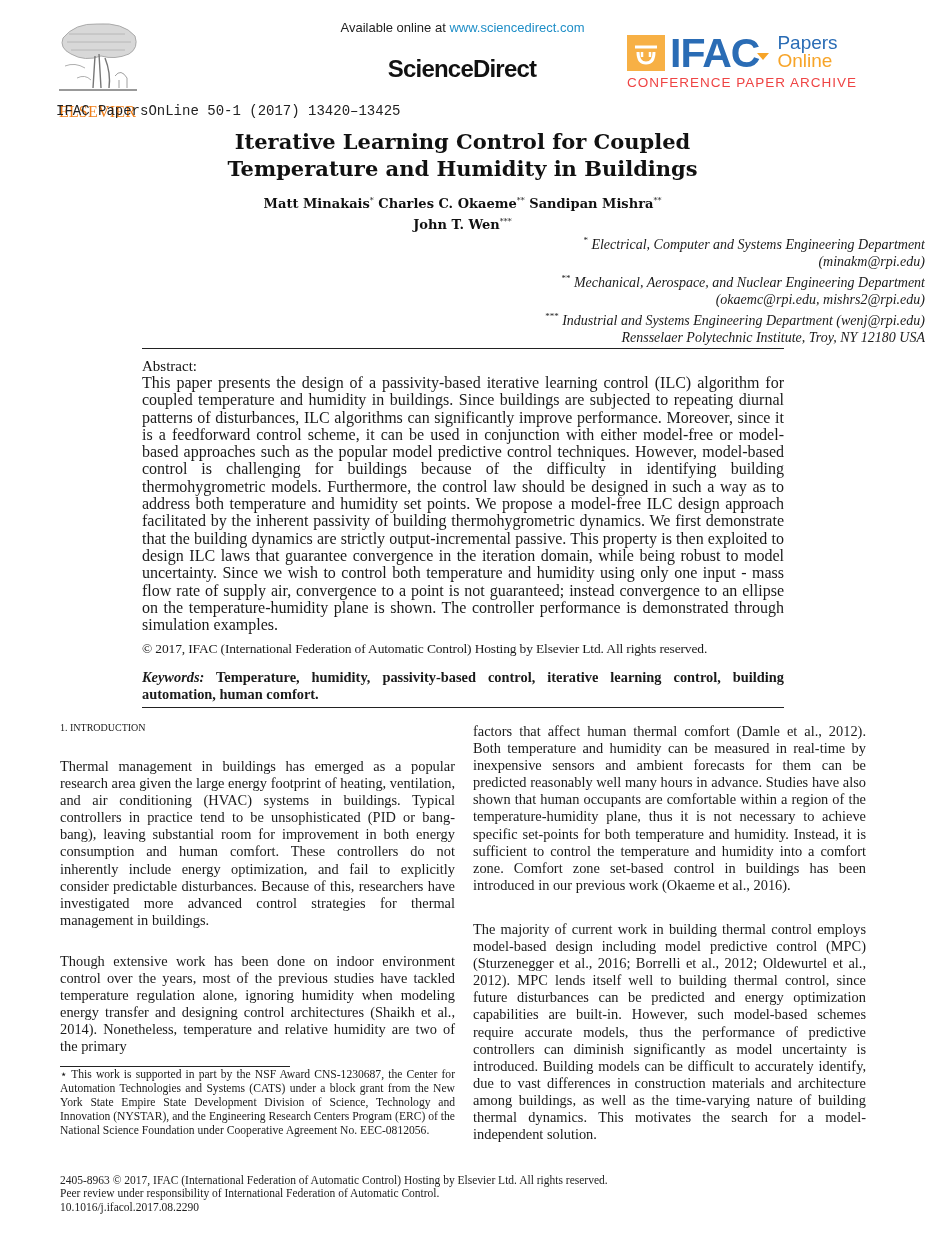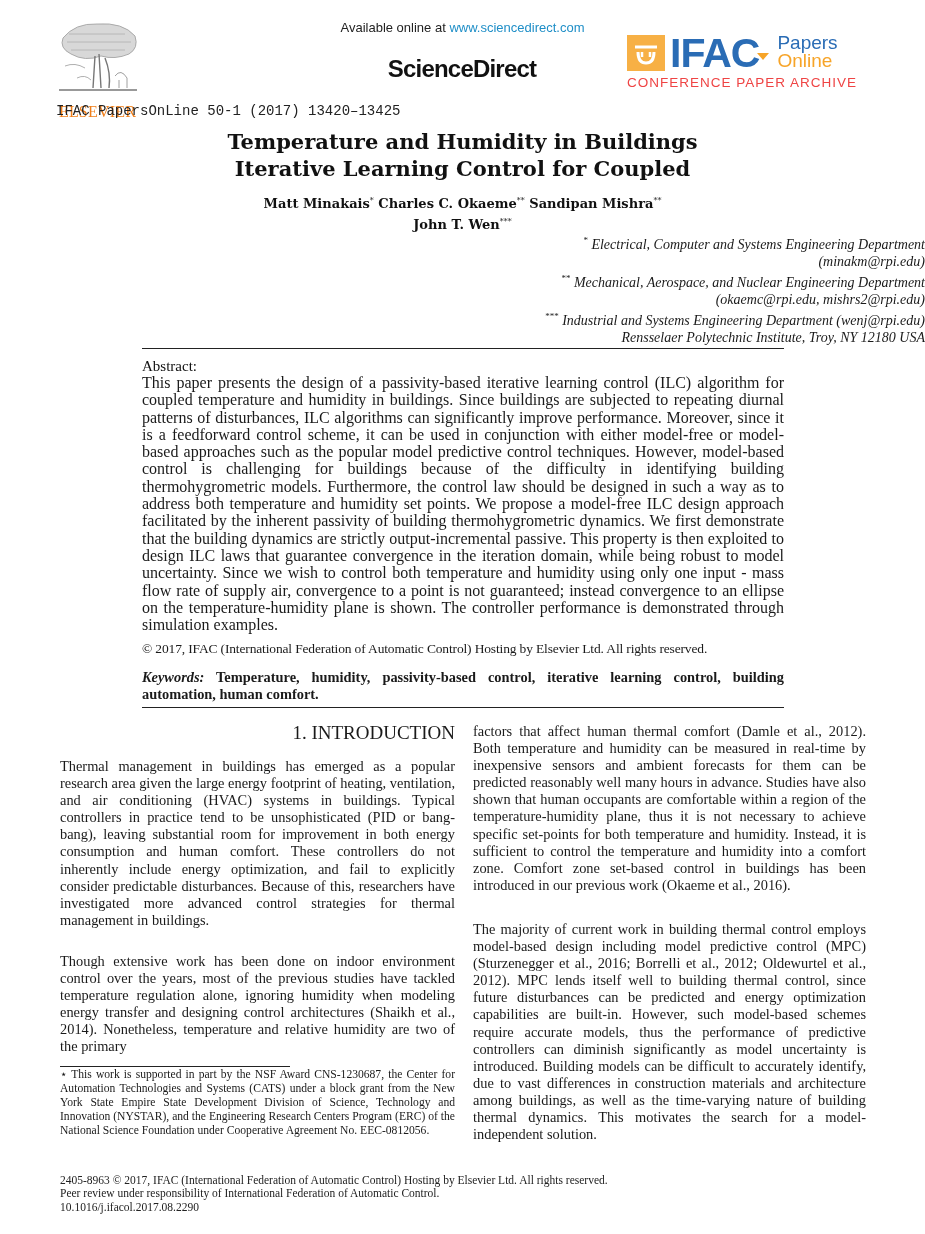--- a/index.html
+++ b/index.html
@@ -38,21 +38,21 @@
   .rule { background: #222; height: 1px; }
 
   
   .abstract-head { left: 142px; top: 358px; font-weight: normal; font-size: 15px; color: #111; }
   .abstract-body { left: 142px; top: 374px; width: 642px; font-size: 16px; line-height: 17.3px; text-align: justify; }
   .copyright { left: 142px; top: 641px; width: 642px; font-size: 13.5px; white-space: nowrap; letter-spacing: -0.15px; }
   .keywords { left: 142px; top: 669px; width: 642px; font-size: 14.4px; line-height: 17.3px; text-align: justify; font-weight: bold; }
   .keywords em { font-style: italic; }
 
   
-  .sec-head { left: 60px; width: 395px; top: 722px; text-align: right; font-size: 19px; }
+  .sec-head { left: 60px; width: 395px; top: 722px; text-align: left; font-size: 10px; }
   .col-left { left: 60px; width: 395px; font-size: 14.4px; line-height: 17.1px; text-align: justify; hyphens: manual; }
   .col-right { left: 473px; width: 393px; font-size: 14.4px; line-height: 17.1px; text-align: justify; }
   .para1 { top: 758px; }
   .para2 { top: 953px; }
   .rpara1 { top: 723px; }
   .rpara2 { top: 921px; }
 
   .footnote-rule { left: 60px; top: 1066px; width: 230px; height: 1px; background: #222; }
   .footnote { left: 60px; top: 1068px; width: 395px; font-size: 11.6px; line-height: 14px; text-align: justify; }
 
@@ -94,22 +94,22 @@
     <div class="ifac-tri"></div>
     <div class="ifac-po">
       <span class="p">Papers</span>
       <span class="o">Online</span>
     </div>
   </div>
   <div class="ifac-archive">CONFERENCE PAPER ARCHIVE</div>
 </div>
 
 <div class="abs title">
+  <div>Iterative Learning Control for Coupled</div>
   <div>Temperature and Humidity in Buildings</div>
-  <div>Iterative Learning Control for Coupled</div>
 </div>
 
 <div class="abs authors">
   <div>
     <span>Matt Minakais</span><sup>*</sup>
     <span>Charles C. Okaeme</span><sup>**</sup>
     <span>Sandipan Mishra</span><sup>**</sup>
   </div>
   <div>
     <span>John T. Wen</span><sup>***</sup>

